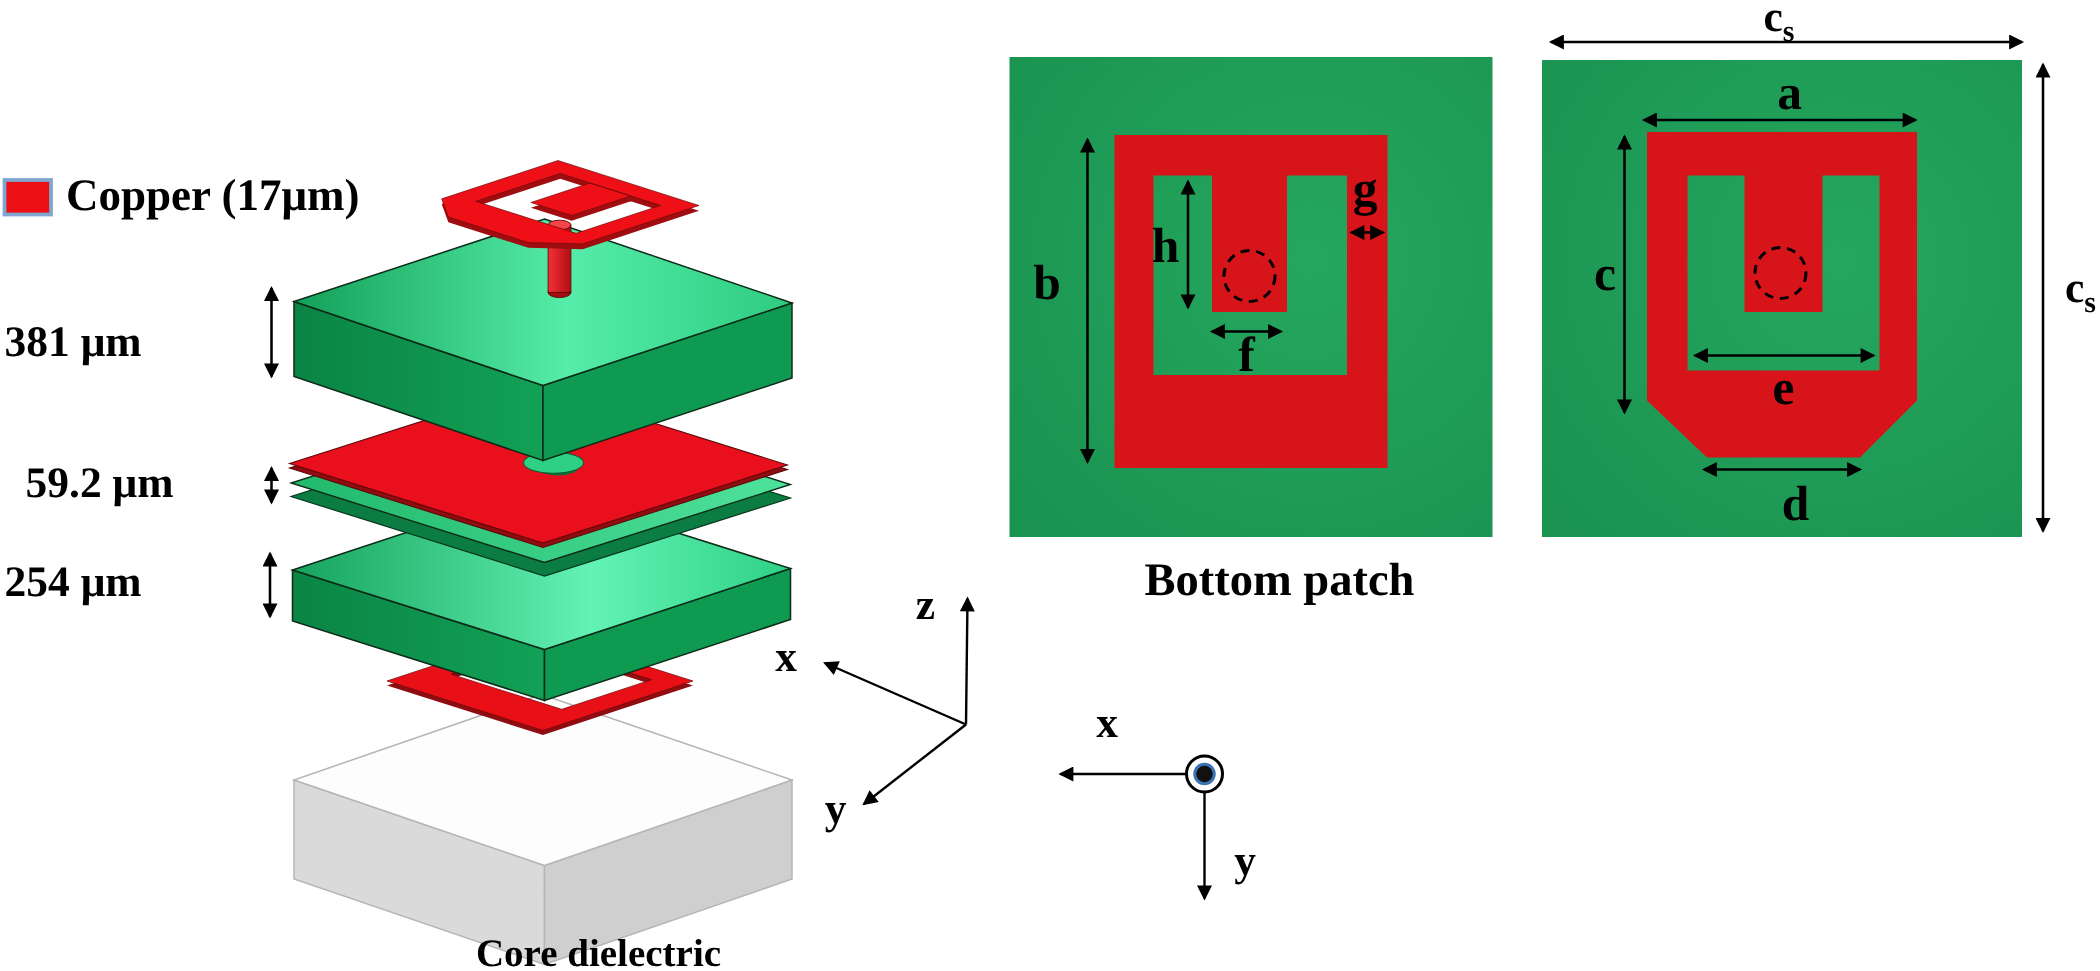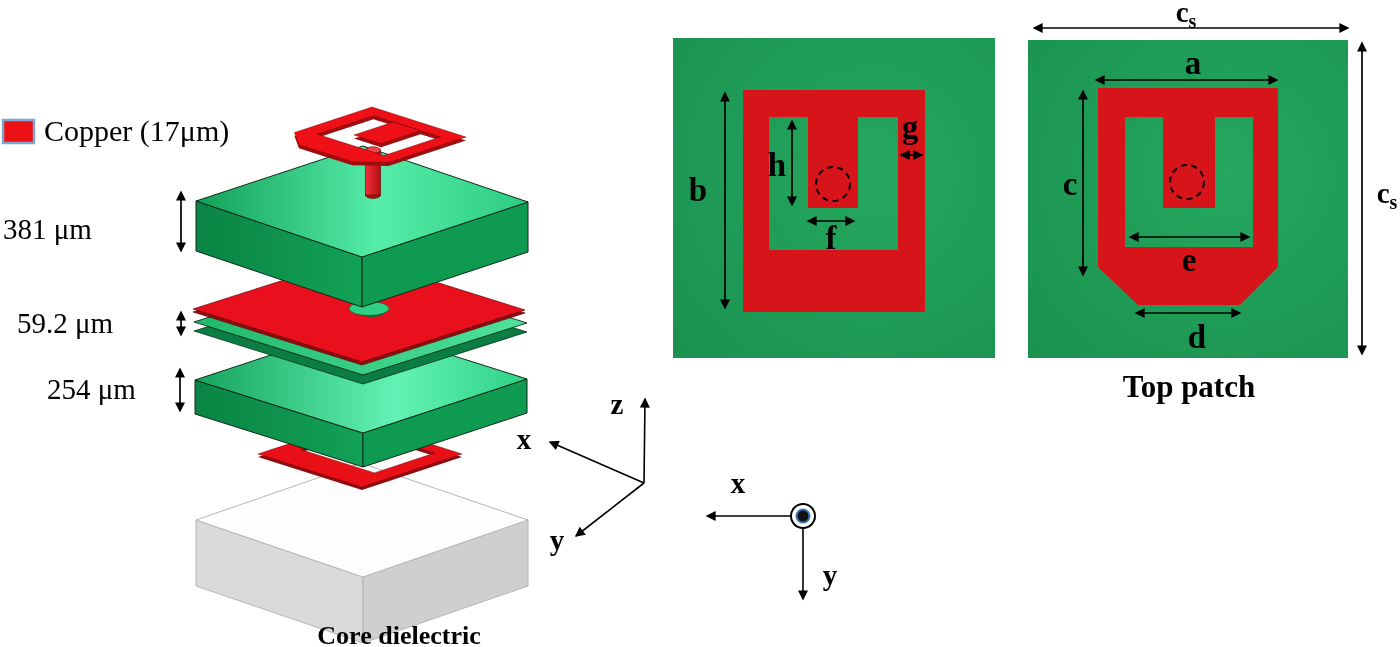--- a/index.html
+++ b/index.html
@@ -1,20 +1,20 @@
 <!DOCTYPE html>
 <html><head>
 <meta charset="utf-8">
 <style>
   html,body{margin:0;padding:0;background:#fff;}
   .page{position:relative;width:1400px;height:647px;background:#ffffff;overflow:hidden;
         font-family:"Liberation Serif", serif;font-weight:bold;color:#000;}
   .fig{position:absolute;left:0;top:0;}
   .lbl{position:absolute;transform:translate(-50%,-50%);font-weight:bold;white-space:nowrap;line-height:1;}
-  .lbl-left{position:absolute;transform:translateY(-50%);font-weight:normal;white-space:nowrap;line-height:1;}
+  .lbl-left{position:absolute;transform:translateY(-50%);font-weight:bold;white-space:nowrap;line-height:1;}
   .fs-legend{font-size:30px;}
   .fs-thick{font-size:29px;}
   .fs-axis{font-size:29px;}
   .fs-dim{font-size:33px;}
   .fs-cap{font-size:31px;}
   .fs-core{font-size:26px;margin-top:36px;}
   .fs-cs{font-size:29px;}
   .fs-cs sub{font-size:20px;line-height:0;}
 </style>
 </head>
@@ -153,36 +153,36 @@
         <line x1="1083" y1="91" x2="1083" y2="275" marker-start="url(#ah)" marker-end="url(#ah)"></line>
         <line x1="1130" y1="237" x2="1249" y2="237" marker-start="url(#ah)" marker-end="url(#ah)"></line>
         <line x1="1136" y1="313" x2="1240" y2="313" marker-start="url(#ah)" marker-end="url(#ah)"></line>
       </g>
     </g>
   </svg>
 
   <div class="lbl-left fs-legend" style="left:44px;top:131px;">Copper (17μm)</div>
   <div class="lbl-left fs-thick" style="left:3px;top:229px;">381 μm</div>
   <div class="lbl-left fs-thick" style="left:17px;top:323px;">59.2 μm</div>
-  <div class="lbl-left fs-thick" style="left:3px;top:389px;margin-left:44px;">254 μm</div>
+  <div class="lbl-left fs-thick" style="left:3px;top:389px;">254 μm</div>
   <div class="lbl fs-core" style="left:399px;top:600px;">Core dielectric</div>
 
   <div class="lbl fs-axis" style="left:617px;top:404px;">z</div>
   <div class="lbl fs-axis" style="left:524px;top:439px;">x</div>
   <div class="lbl fs-axis" style="left:557px;top:540px;">y</div>
 
   <div class="lbl fs-axis" style="left:738px;top:483px;">x</div>
   <div class="lbl fs-axis" style="left:830px;top:575px;">y</div>
 
   <div class="lbl fs-dim" style="left:698px;top:190px;">b</div>
   <div class="lbl fs-dim" style="left:777px;top:165px;">h</div>
   <div class="lbl fs-dim" style="left:910px;top:127px;">g</div>
   <div class="lbl fs-dim" style="left:831px;top:238px;">f</div>
+  <div class="lbl fs-cap" style="left:853px;top:386px;">Bottom patch</div>
 
   <div class="lbl fs-dim" style="left:1193px;top:63px;">a</div>
   <div class="lbl fs-dim" style="left:1070px;top:184px;">c</div>
   <div class="lbl fs-dim" style="left:1189px;top:260px;">e</div>
   <div class="lbl fs-dim" style="left:1197px;top:337px;">d</div>
   <div class="lbl fs-cs" style="left:1186px;top:12px;"><span>c</span><sub>s</sub></div>
   <div class="lbl fs-cs" style="left:1387px;top:193px;"><span>c</span><sub>s</sub></div>
-  <div class="lbl fs-cap" style="left:1189px;top:386px;">Top patch</div>
 
 </div>
 
 </body></html>

